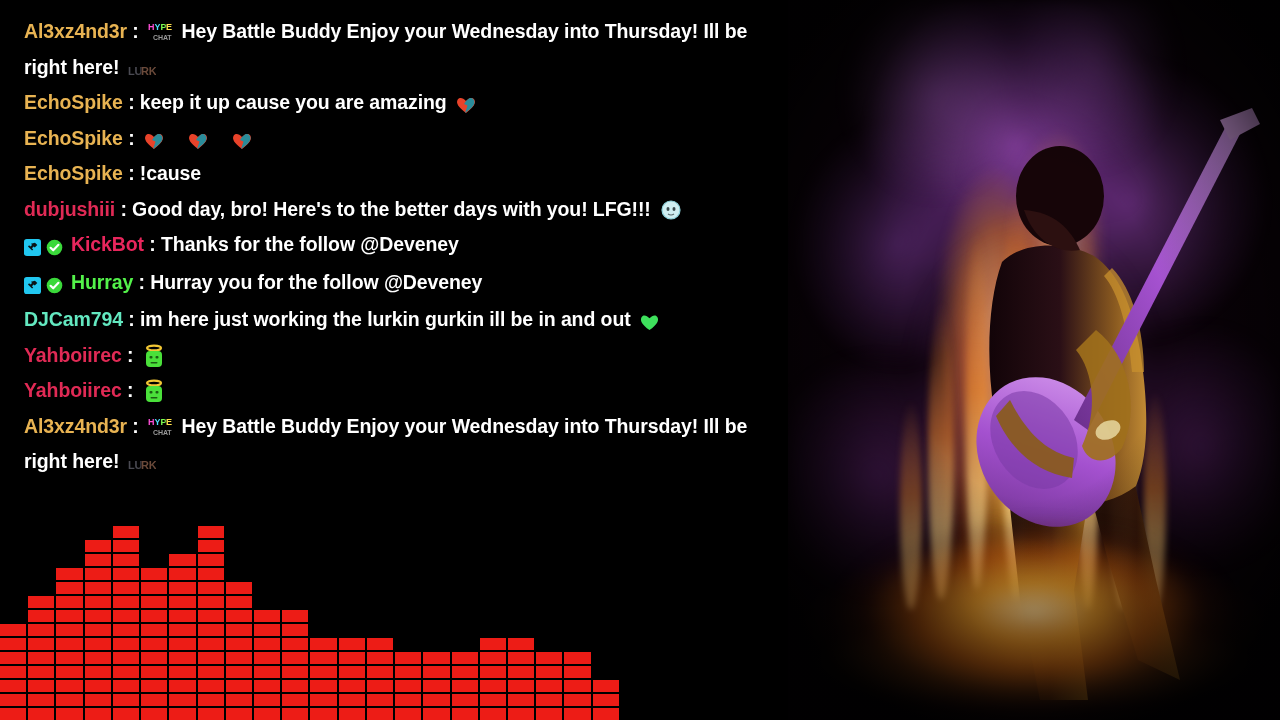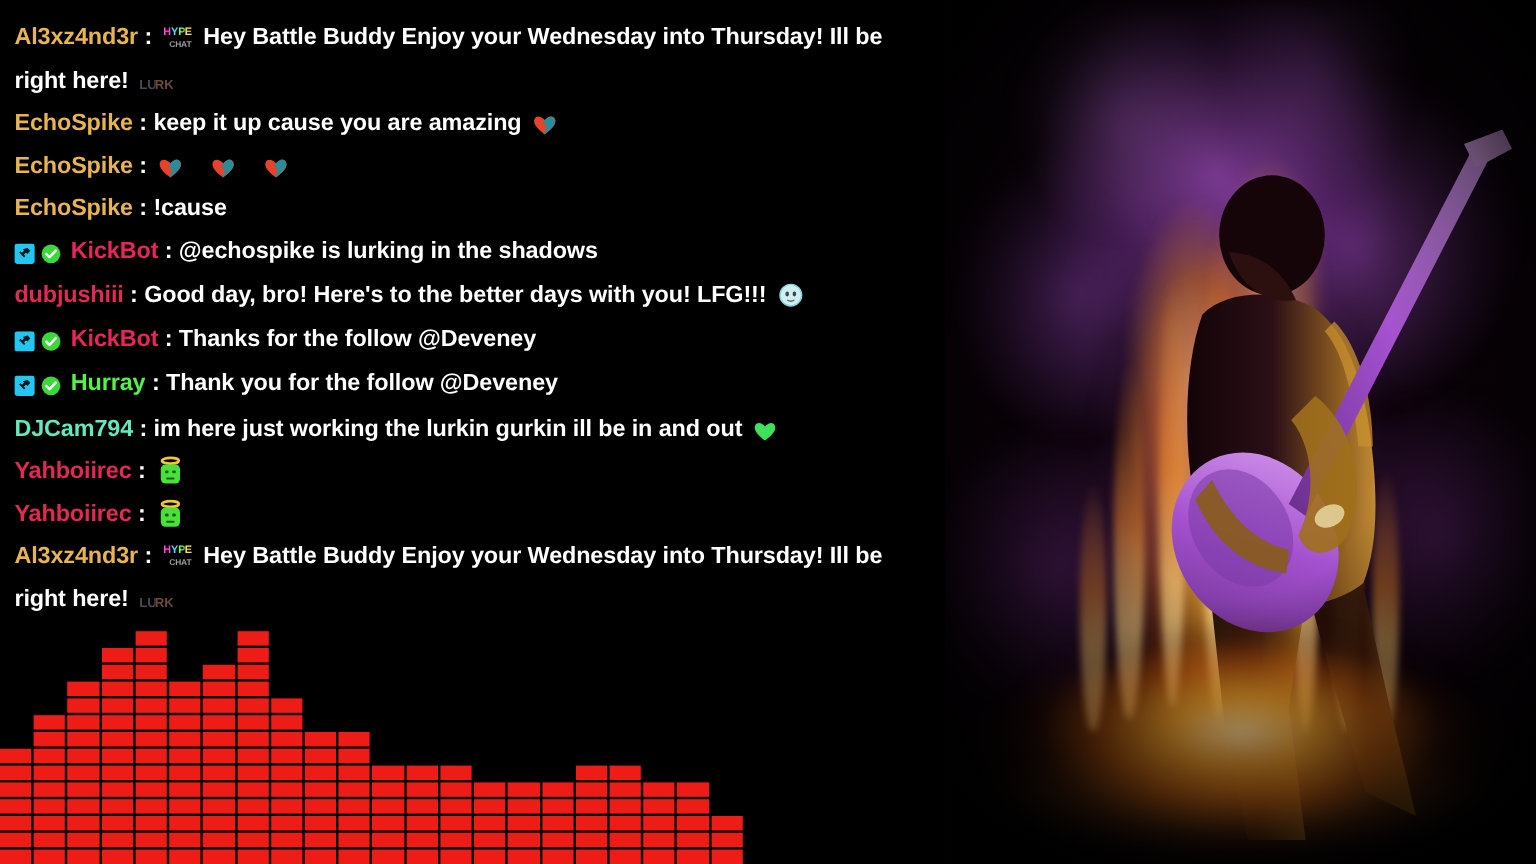--- a/index.html
+++ b/index.html
@@ -55,21 +55,21 @@
     background:radial-gradient(ellipse 300px 120px at 50% 88%, rgba(255,120,20,.30) 0%, rgba(0,0,0,0) 80%);
   }
   .vignette {
     background:radial-gradient(ellipse 330px 420px at 50% 46%, rgba(0,0,0,0) 40%, rgba(0,0,0,.55) 78%, rgba(0,0,0,.92) 100%);
   }
   
   #player { position:absolute; left:0; top:0; width:492px; height:720px; }
 
   
   #chat {
-    position:absolute; left:4px; top:0; width:760px; height:580px;
+    position:absolute; left:16px; top:0; width:760px; height:580px;
     padding:14px 8px 0 8px;
     text-decoration:underline;
   }
   .msg {
     font-size:19.5px; font-weight:bold; line-height:35.5px;
     color:#ffffff; letter-spacing:-0.1px;
     text-shadow:0 1px 2px rgba(0,0,0,.95), 0 0 3px rgba(0,0,0,.8);
     white-space:normal;
   }
   .msg .badges { display:inline-block; vertical-align:-2px; margin-right:3px; }
@@ -177,48 +177,41 @@
             <path d="M11 18 C3 12 1 8 2.5 5 C4 2 8 2.5 11 6 C14 2.5 18 2 19.5 5 C21 8 19 12 11 18 Z" fill="#e8432a"></path>
             <path d="M11 6 L9 9 L12.5 10.5 L10 18 C15 14.5 19.5 11 19.5 7 C19.5 4 16.5 2 14 3.5 Z" fill="#2a8c9a"></path>
           </svg></span>&nbsp;&nbsp;&nbsp;<span class="emote"><svg width="22" height="20" viewBox="0 0 22 20">
             <path d="M11 18 C3 12 1 8 2.5 5 C4 2 8 2.5 11 6 C14 2.5 18 2 19.5 5 C21 8 19 12 11 18 Z" fill="#e8432a"></path>
             <path d="M11 6 L9 9 L12.5 10.5 L10 18 C15 14.5 19.5 11 19.5 7 C19.5 4 16.5 2 14 3.5 Z" fill="#2a8c9a"></path>
           </svg></span>&nbsp;&nbsp;&nbsp;<span class="emote"><svg width="22" height="20" viewBox="0 0 22 20">
             <path d="M11 18 C3 12 1 8 2.5 5 C4 2 8 2.5 11 6 C14 2.5 18 2 19.5 5 C21 8 19 12 11 18 Z" fill="#e8432a"></path>
             <path d="M11 6 L9 9 L12.5 10.5 L10 18 C15 14.5 19.5 11 19.5 7 C19.5 4 16.5 2 14 3.5 Z" fill="#2a8c9a"></path>
           </svg></span>&nbsp;&nbsp;&nbsp;</div>
       <div class="msg"><span class="uname" style="color:#e8b352">EchoSpike</span><span class="colon"> : </span><span class="body">!cause</span></div>
-      <div class="msg"><span class="badges"><span class="badge"><svg viewBox="0 0 24 24">
-              <rect x="0" y="0" width="24" height="24" rx="4" fill="#21c7f0"></rect>
-              <path d="M15.5 5.2 L18.8 8.5 L15.2 12.1 L13.6 10.5 L11.2 12.9 L13 14.7 L11.4 16.3 L5.6 10.5 L7.2 8.9 L9 10.7 L11.4 8.3 L9.8 6.7 Z" fill="#0a1418"></path>
-            </svg></span><span class="badge"><svg viewBox="0 0 24 24">
-              <circle cx="12" cy="12" r="11" fill="#3ad93a"></circle>
-              <path d="M6.5 12.4 L10.2 16 L17.6 8.2" fill="none" stroke="#ffffff" stroke-width="3" stroke-linecap="round" stroke-linejoin="round"></path>
-            </svg></span></span><span class="uname" style="color:#e8265c">KickBot</span><span class="colon"> : </span><span class="body">@echospike is lurking in the shadows</span></div>
       <div class="msg"><span class="uname" style="color:#e02a55">dubjushiii</span><span class="colon"> : </span><span class="body">Good day, bro! Here's to the better days with you! LFG!!!</span>&nbsp;<span class="emote"><svg width="24" height="24" viewBox="0 0 24 24">
             <circle cx="12" cy="12" r="9" fill="#cfeff2"></circle>
             <circle cx="12" cy="12" r="9" fill="none" stroke="#8fd4dd" stroke-width="1.2"></circle>
             <ellipse cx="9" cy="11" rx="1.5" ry="2" fill="#3a4a4e"></ellipse>
             <ellipse cx="15" cy="11" rx="1.5" ry="2" fill="#3a4a4e"></ellipse>
             <path d="M9 16 Q12 18 15 16" fill="none" stroke="#5a6a6e" stroke-width="1.2"></path>
           </svg></span></div>
       <div class="msg"><span class="badges"><span class="badge"><svg viewBox="0 0 24 24">
               <rect x="0" y="0" width="24" height="24" rx="4" fill="#21c7f0"></rect>
               <path d="M15.5 5.2 L18.8 8.5 L15.2 12.1 L13.6 10.5 L11.2 12.9 L13 14.7 L11.4 16.3 L5.6 10.5 L7.2 8.9 L9 10.7 L11.4 8.3 L9.8 6.7 Z" fill="#0a1418"></path>
             </svg></span><span class="badge"><svg viewBox="0 0 24 24">
               <circle cx="12" cy="12" r="11" fill="#3ad93a"></circle>
               <path d="M6.5 12.4 L10.2 16 L17.6 8.2" fill="none" stroke="#ffffff" stroke-width="3" stroke-linecap="round" stroke-linejoin="round"></path>
             </svg></span></span><span class="uname" style="color:#e8265c">KickBot</span><span class="colon"> : </span><span class="body">Thanks for the follow @Deveney</span></div>
       <div class="msg"><span class="badges"><span class="badge"><svg viewBox="0 0 24 24">
               <rect x="0" y="0" width="24" height="24" rx="4" fill="#21c7f0"></rect>
               <path d="M15.5 5.2 L18.8 8.5 L15.2 12.1 L13.6 10.5 L11.2 12.9 L13 14.7 L11.4 16.3 L5.6 10.5 L7.2 8.9 L9 10.7 L11.4 8.3 L9.8 6.7 Z" fill="#0a1418"></path>
             </svg></span><span class="badge"><svg viewBox="0 0 24 24">
               <circle cx="12" cy="12" r="11" fill="#3ad93a"></circle>
               <path d="M6.5 12.4 L10.2 16 L17.6 8.2" fill="none" stroke="#ffffff" stroke-width="3" stroke-linecap="round" stroke-linejoin="round"></path>
-            </svg></span></span><span class="uname" style="color:#53f24a">Hurray</span><span class="colon"> : </span><span class="body">Thank you for the follow @Deveney</span></div>
+            </svg></span></span><span class="uname" style="color:#53f24a">Hurray</span><span class="colon"> : </span><span class="body">Hurray you for the follow @Deveney</span></div>
       <div class="msg"><span class="uname" style="color:#63e8c0">DJCam794</span><span class="colon"> : </span><span class="body">im here just working the lurkin gurkin ill be in and out</span>&nbsp;<span class="emote"><svg width="21" height="20" viewBox="0 0 22 20">
             <path d="M11 18.5 C3 12.5 1 8.5 2.5 5.2 C4 2 8 2.5 11 6.2 C14 2.5 18 2 19.5 5.2 C21 8.5 19 12.5 11 18.5 Z" fill="#3ee05c"></path>
           </svg></span></div>
       <div class="msg"><span class="uname" style="color:#e02a55">Yahboiirec</span><span class="colon"> : </span><span class="emote"><svg width="24" height="24" viewBox="0 0 24 24">
             <ellipse cx="12" cy="4" rx="7" ry="2.4" fill="none" stroke="#f2c634" stroke-width="2.2"></ellipse>
             <rect x="4" y="7" width="16" height="16" rx="4" fill="#4ae03a"></rect>
             <rect x="7.5" y="12" width="3" height="2.4" rx="1" fill="#1a5c12"></rect>
             <rect x="13.5" y="12" width="3" height="2.4" rx="1" fill="#1a5c12"></rect>
             <rect x="8.5" y="18" width="7" height="1.6" rx=".8" fill="#1a5c12"></rect>
           </svg></span>&nbsp;&nbsp;&nbsp;</div>

